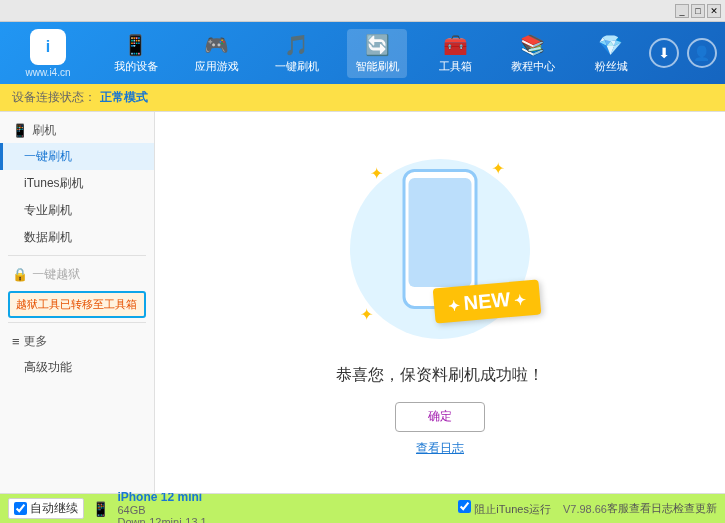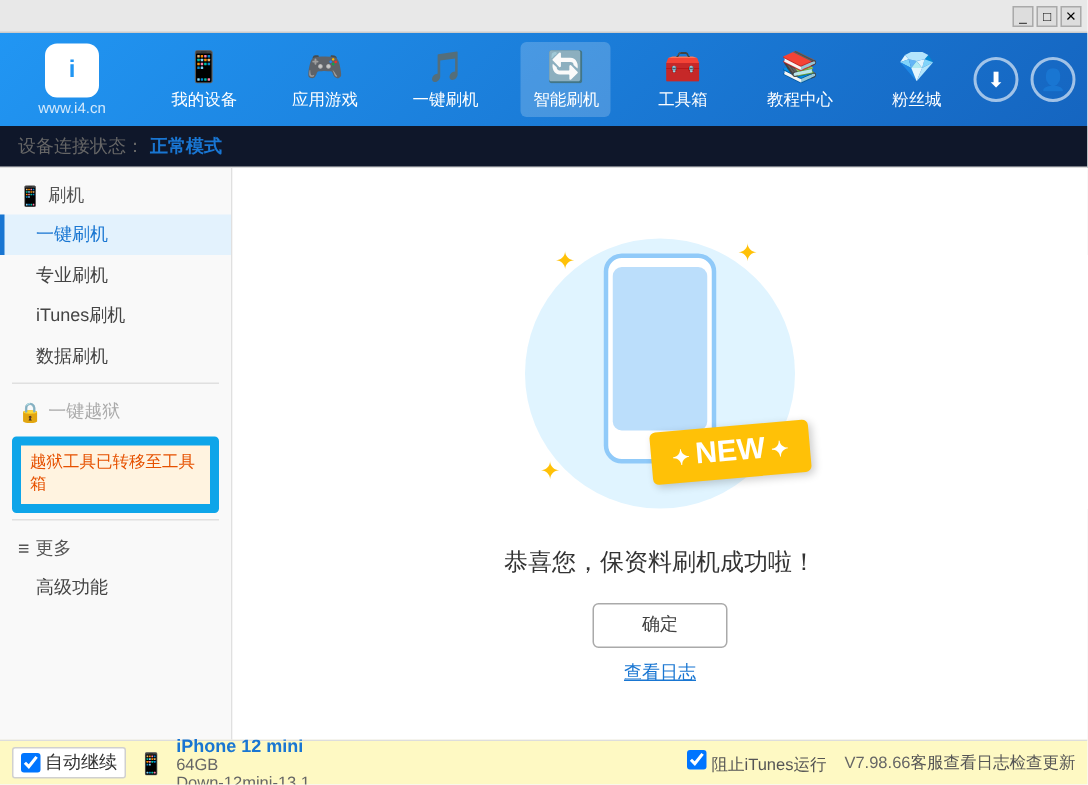--- a/index.html
+++ b/index.html
@@ -94,21 +94,21 @@
       border-radius: 50%;
       display: flex; align-items: center; justify-content: center;
       color: white;
       cursor: pointer;
       font-size: 14px;
     }
 
     
     .status-bar {
       height: 28px;
-      background: #0f172a;
+      background: #fde047;
       border-bottom: 1px solid #ddd;
       display: flex;
       align-items: center;
       padding: 0 12px;
       font-size: 12px;
       color: #333;
     }
     .status-bar .status-label { color: #666; }
     .status-bar .status-value { color: #1976d2; font-weight: bold; margin-left: 4px; }
 
@@ -150,21 +150,21 @@
     }
     .sidebar-divider {
       height: 1px;
       background: #e0e0e0;
       margin: 4px 8px;
     }
     .sidebar-notice {
       margin: 4px 8px;
       padding: 4px 6px;
       background: #fff3e0;
-      border: 6px solid #0ea5e9;
+      border: 2px solid #0ea5e9;
       border-radius: 3px;
       font-size: 11px;
       color: #e65100;
       line-height: 1.4;
     }
 
     
     .content {
       flex: 1;
       display: flex;
@@ -253,34 +253,34 @@
       margin-bottom: 16px;
     }
     .confirm-btn {
       width: 90px;
       height: 30px;
       background: white;
       border: 1px solid #aaa;
       border-radius: 4px;
       cursor: pointer;
       font-size: 12px;
-      color: #404040;
+      color: #a21caf;
       margin-bottom: 8px;
     }
     .secondary-link {
       font-size: 12px;
       color: #1976d2;
       cursor: pointer;
       text-decoration: underline;
     }
 
     
     .bottom-bar {
       height: 30px;
-      background: #fef9c3;
+      background: #bef264;
       border-top: 1px solid #ddd;
       display: flex;
       align-items: center;
       padding: 0 8px;
       gap: 8px;
     }
     .bottom-bar-left {
       display: flex;
       align-items: center;
       gap: 8px;
@@ -399,24 +399,24 @@
   <div class="sidebar">
 
     <div class="sidebar-section-title">
       <span class="icon">📱</span>
       <span>刷机</span>
     </div>
     <div class="sidebar-item active">
       <span>一键刷机</span>
     </div>
     <div class="sidebar-item">
+      <span>iTunes刷机</span>
+    </div>
+    <div class="sidebar-item">
       <span>专业刷机</span>
-    </div>
-    <div class="sidebar-item">
-      <span>iTunes刷机</span>
     </div>
     <div class="sidebar-item">
       <span>数据刷机</span>
     </div>
     <div class="sidebar-divider"></div>
 
     <div class="sidebar-section-title">
       <span class="icon" style="color:#aaa;">🔒</span>
       <span style="color:#aaa;">一键越狱</span>
     </div>

